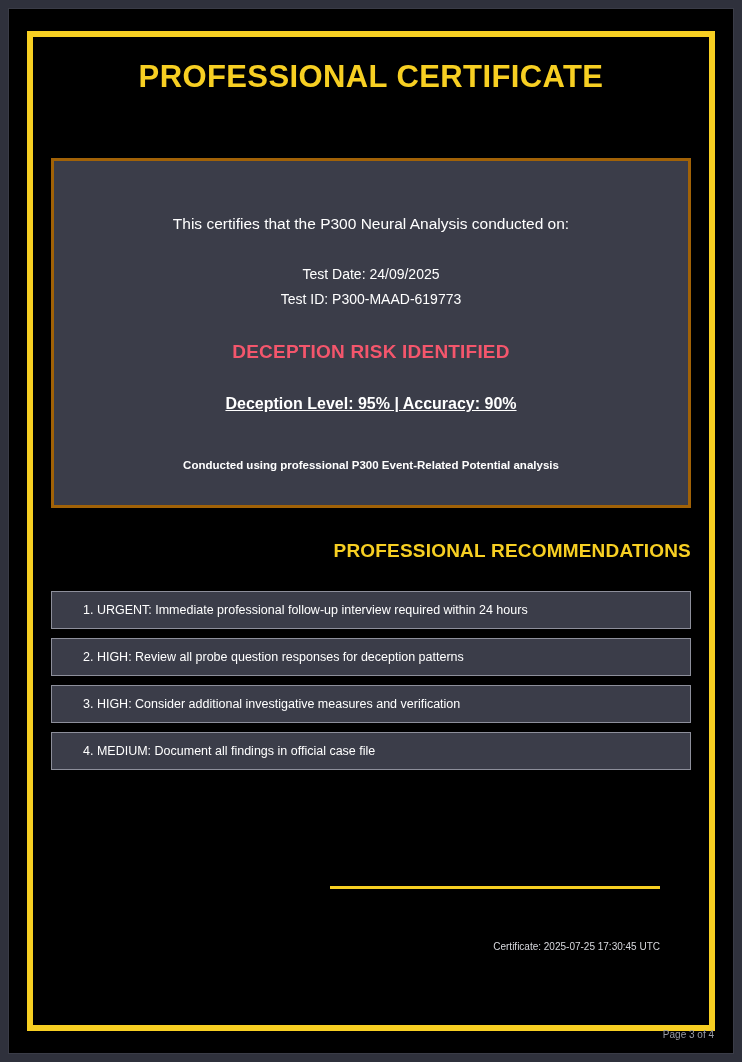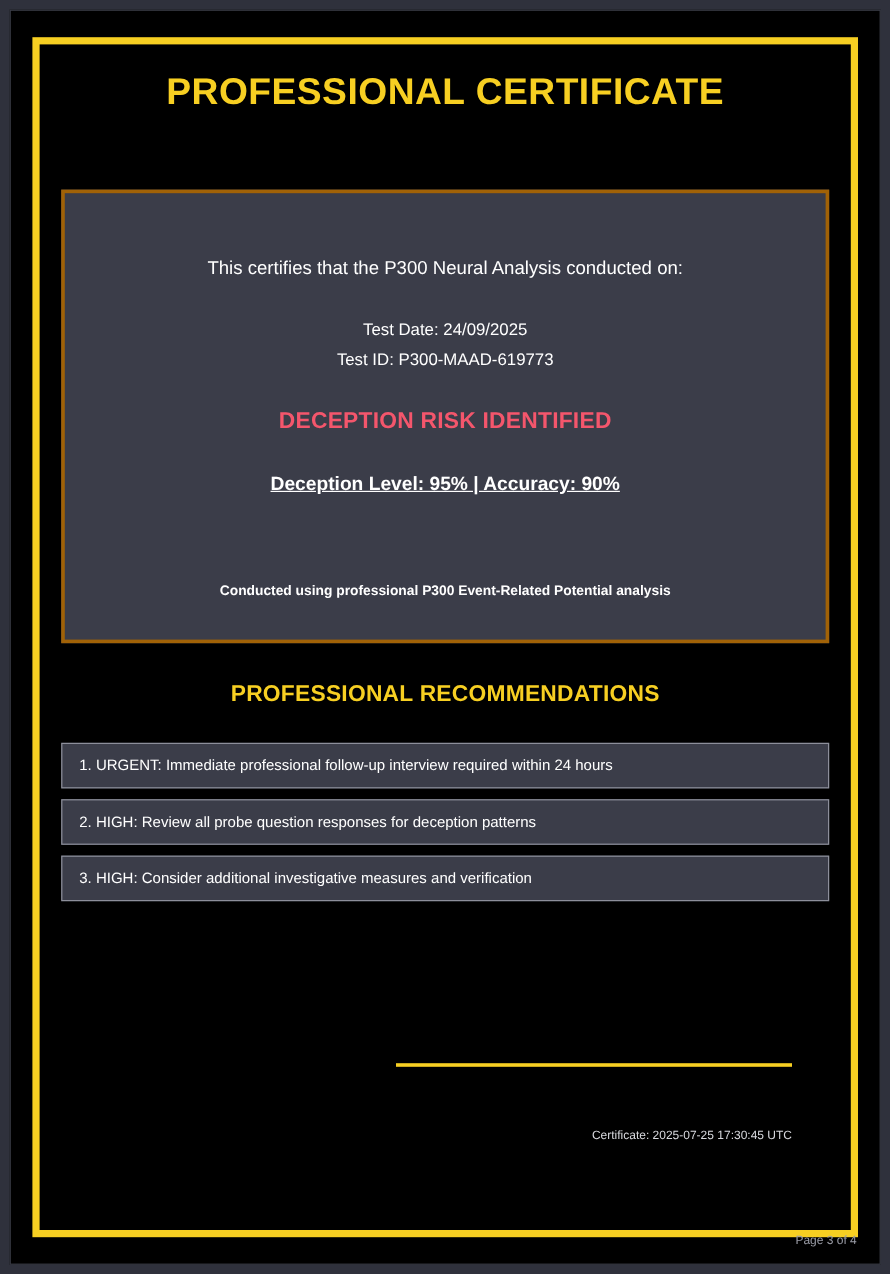--- a/index.html
+++ b/index.html
@@ -102,38 +102,38 @@
     font-size: 16px;
     font-weight: bold;
     color: #ffffff;
     margin-top: 32px;
     text-decoration: underline;
   }
   .method {
     font-size: 11.5px;
     font-weight: bold;
     color: #ffffff;
-    margin-top: 74px;
+    margin-top: 46px;
   }
   .recs-title {
-    text-align: center;
+    text-align: right;
     color: #f7cf22;
     font-size: 19px;
     font-weight: bold;
     margin-top: 32px;
     letter-spacing: 0.2px;
   }
   .rec-list {
     margin-top: 29px;
   }
   .rec-item {
     border: 1px solid #8d8f9b;
     background: #3b3d49;
     box-sizing: border-box;
-    padding: 11px 14px;
+    padding: 11px 31px;
     font-size: 12.5px;
     color: #ffffff;
     margin-bottom: 9px;
     position: relative;
   }
   .yellow-rule {
     position: absolute;
     left: 330px;
     top: 886px;
     width: 330px;
@@ -173,20 +173,21 @@
         <div class="levels">Deception Level: 95% | Accuracy: 90%</div>
         <div class="method">Conducted using professional P300 Event-Related Potential analysis</div>
       </div>
 
       <div class="recs-title">PROFESSIONAL RECOMMENDATIONS</div>
 
       <div class="rec-list">
         <div class="rec-item">1. URGENT: Immediate professional follow-up interview required within 24 hours</div>
         <div class="rec-item">2. HIGH: Review all probe question responses for deception patterns</div>
         <div class="rec-item">3. HIGH: Consider additional investigative measures and verification</div>
+        <div class="rec-item">4. MEDIUM: Document all findings in official case file</div>
       </div>
 
     </div>
   </div>
 
   <div class="yellow-rule"></div>
   <div class="cert-stamp">Certificate: 2025-07-25 17:30:45 UTC</div>
   <div class="page-num">Page 3 of 4</div>
 </div>
 

